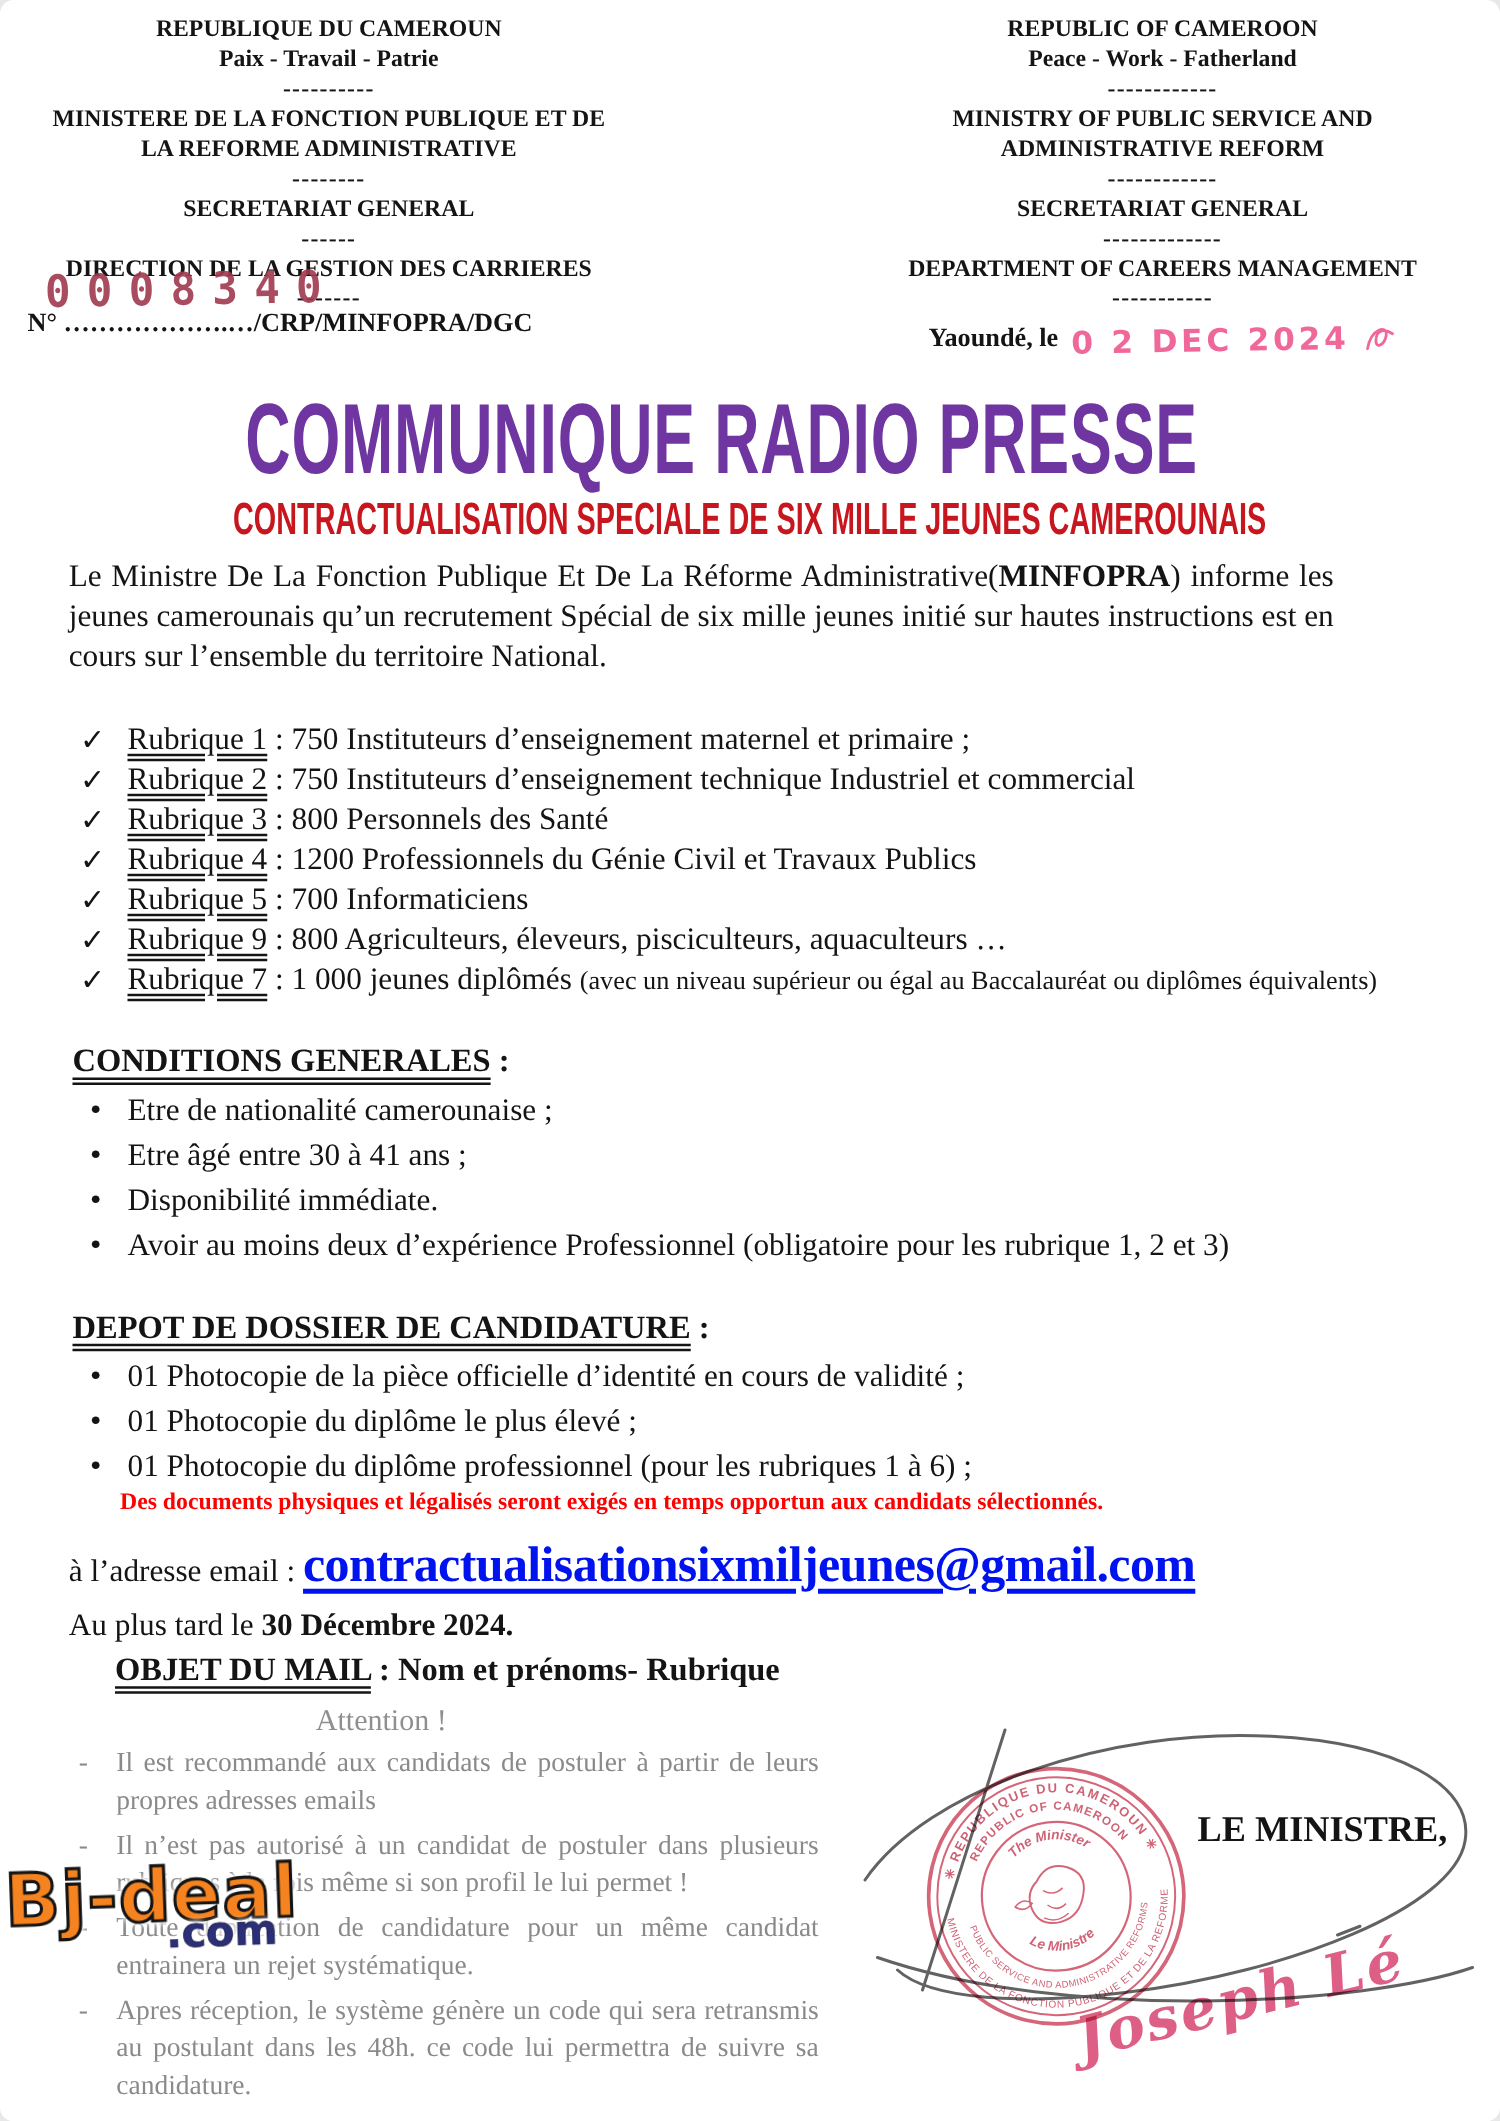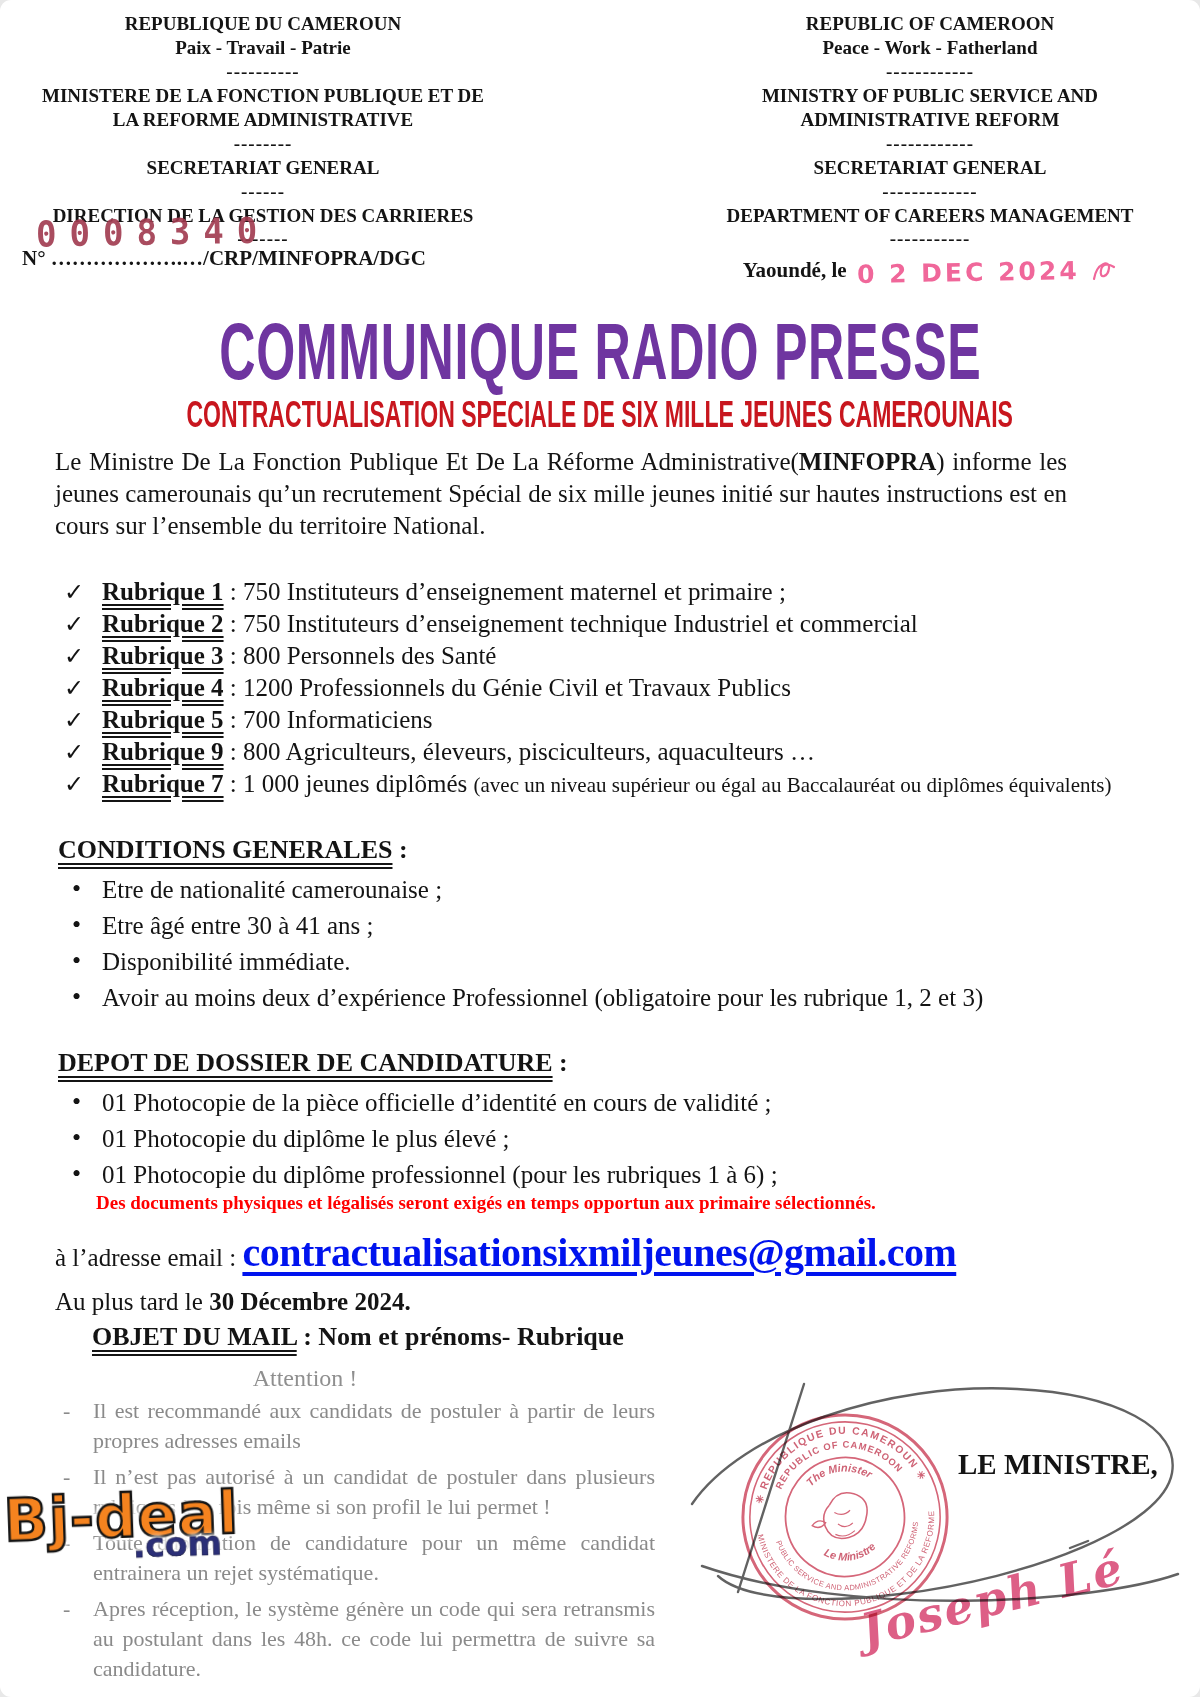--- a/index.html
+++ b/index.html
@@ -16,36 +16,36 @@
   .sep{letter-spacing:1px;}
   .place-line{display:flex;justify-content:center;align-items:flex-start;gap:10px;margin-top:6px;font-size:21px;}
   .date-stamp{font-family:"DejaVu Sans",sans-serif;font-weight:bold;font-size:25px;color:#f0679a;
               letter-spacing:3px;white-space:nowrap;transform:rotate(-1deg);}
   .reg-number{position:absolute;left:36px;top:212px;font-family:"DejaVu Sans Mono",monospace;
               font-weight:bold;font-size:34px;letter-spacing:13px;color:#a0394e;
               transform:rotate(-1deg) scaleY(1.05);opacity:.9;}
   .ref-line{position:absolute;left:22px;top:246px;font-weight:bold;font-size:21px;}
 
   
-  .title-wrap{display:flex;justify-content:center;margin-top:44px;line-height:72px;}
+  .title-wrap{display:flex;justify-content:flex-start;margin-top:44px;line-height:72px;}
   .title-text{font-family:"Liberation Sans",sans-serif;font-weight:700;font-size:76px;
               color:#6f35a0;transform:scale(.66,1.05);white-space:nowrap;letter-spacing:1px;}
   .subtitle-wrap{display:flex;justify-content:center;margin-top:10px;line-height:34px;}
   .subtitle-text{font-family:"Liberation Sans",sans-serif;font-weight:700;font-size:36px;
                  color:#c8161e;transform:scaleX(.64);white-space:nowrap;}
 
   
   .intro{margin:14px 133px 0 55px;font-size:25px;line-height:32px;text-align:justify;}
   .intro b{font-weight:bold;}
 
   
   .rubriques{list-style:none;margin:34px 38px 0 62px;padding:0;font-size:25px;line-height:32px;}
   .rubriques li{position:relative;padding-left:40px;}
   .check{position:absolute;left:2px;top:0;font-family:"DejaVu Sans",sans-serif;font-size:24px;}
-  .rub-label{font-weight:bold;text-decoration:underline double;text-underline-offset:4px;}
+  .rub-label{font-weight:normal;text-decoration:underline double;text-underline-offset:4px;}
   .rub-small{font-size:21px;}
 
   
   .sec-head{margin:32px 0 0 58px;font-size:26px;font-weight:bold;line-height:34px;}
   .du{text-decoration:underline double;text-underline-offset:5px;}
   .bullets{list-style:none;margin:6px 40px 0 62px;padding:0;font-size:25px;line-height:33px;}
   .bullets li{position:relative;padding-left:40px;margin-top:3px;}
   .dot{position:absolute;left:10px;top:-1px;font-size:26px;}
   .note-red{margin:0 0 0 96px;color:#ff0000;font-weight:bold;font-size:19px;line-height:24px;
             font-family:"Liberation Serif",serif;}
@@ -152,21 +152,21 @@
     <li><span class="dot">•</span><span>Disponibilité immédiate.</span></li>
     <li><span class="dot">•</span><span>Avoir au moins deux d’expérience Professionnel (obligatoire pour les rubrique 1, 2 et 3)</span></li>
   </ul>
 
   <div class="sec-head"><span class="du">DEPOT DE DOSSIER DE CANDIDATURE</span><span> :</span></div>
   <ul class="bullets">
     <li><span class="dot">•</span><span>01 Photocopie de la pièce officielle d’identité en cours de validité ;</span></li>
     <li><span class="dot">•</span><span>01 Photocopie du diplôme le plus élevé ;</span></li>
     <li><span class="dot">•</span><span>01 Photocopie du diplôme professionnel (pour les rubriques 1 à 6) ;</span></li>
   </ul>
-  <div class="note-red">Des documents physiques et légalisés seront exigés en temps opportun aux primaire sélectionnés.</div>
+  <div class="note-red">Des documents physiques et légalisés seront exigés en temps opportun aux candidats sélectionnés.</div>
 
   <div class="email-line">
     <span>à l’adresse email : </span><span class="email">contractualisationsixmiljeunes@gmail.com</span>
   </div>
   <div class="deadline"><span>Au plus tard le </span><b>30 Décembre 2024.</b></div>
   <div class="objet"><span class="du">OBJET DU MAIL</span><span> : Nom et prénoms- Rubrique</span></div>
 
   <div class="attn-title">Attention !</div>
   <ul class="attn-list">
     <li><span class="dash">-</span><span>Il est recommandé aux candidats de postuler à partir de leurs propres adresses emails</span></li>

